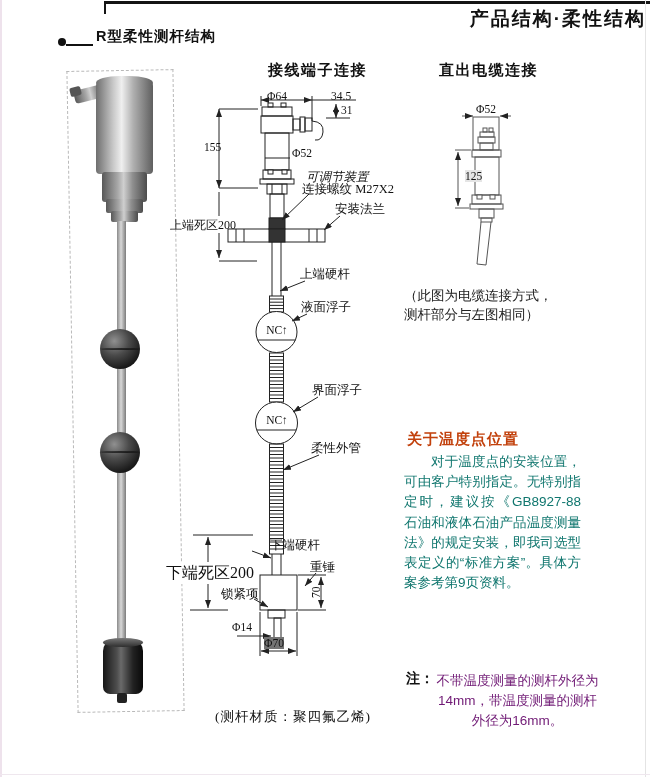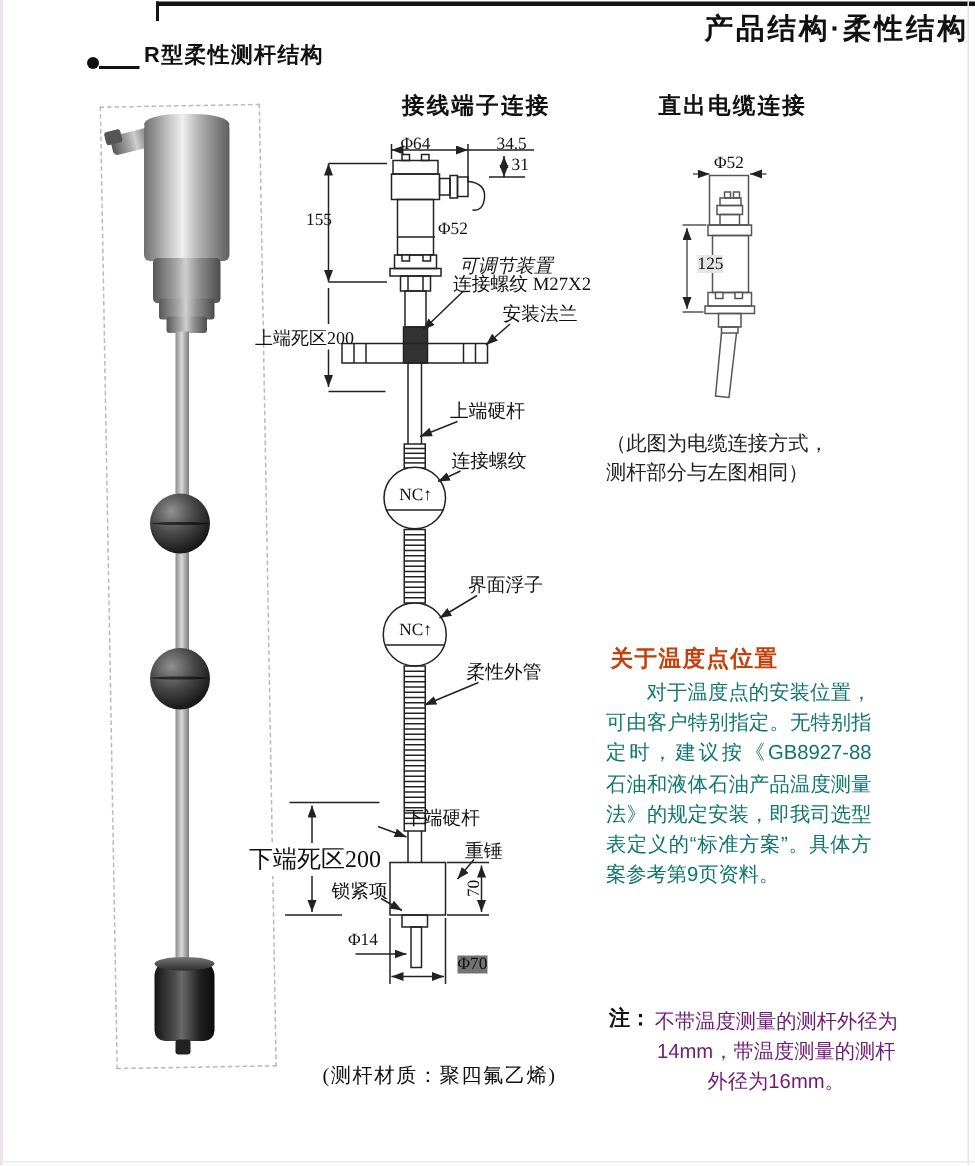--- a/index.html
+++ b/index.html
@@ -248,32 +248,32 @@
 <span class="d" style="left:267px;top:90px;">Φ64</span>
 <span class="d" style="left:331px;top:90px;">34.5</span>
 <span class="d" style="left:341px;top:104px;">31</span>
 <span class="d" style="left:204px;top:141px;">155</span>
 <span class="d" style="left:292px;top:147px;">Φ52</span>
 <span class="t" style="left:306px;top:169px;font-style:italic;">可调节装置</span>
 <span class="t" style="left:302px;top:181px;">连接螺纹 M27X2</span>
 <span class="t" style="left:335px;top:201px;">安装法兰</span>
 <span class="t" style="left:170px;top:217px;font-size:12px;">上端死区200</span>
 <span class="t" style="left:300px;top:266px;">上端硬杆</span>
-<span class="t" style="left:301px;top:299px;">连接螺纹</span>
+<span class="t" style="left:301px;top:299px;">液面浮子</span>
 <span class="d" style="left:263px;top:324px;width:28px;text-align:center;">NC↑</span>
 <span class="t" style="left:312px;top:382px;">界面浮子</span>
 <span class="d" style="left:263px;top:414px;width:28px;text-align:center;">NC↑</span>
 <span class="t" style="left:311px;top:440px;">柔性外管</span>
 <span class="t" style="left:222px;top:537px;margin-left:48px;">下端硬杆</span>
 <span class="t" style="left:166px;top:563px;font-size:16px;background:#fff;">下端死区200</span>
 <span class="t" style="left:310px;top:559px;">重锤</span>
 <span class="t" style="left:221px;top:586px;">锁紧项</span>
 <span class="d rot90" style="left:310px;top:598px;">70</span>
 <span class="d" style="left:232px;top:621px;">Φ14</span>
-<span class="d" style="left:264px;top:637px;background:#737373;margin-left:41px;">Φ70</span>
+<span class="d" style="left:264px;top:637px;background:#737373;">Φ70</span>
 <span class="t material">(测杆材质：聚四氟乙烯)</span>
 
 <span class="d" style="left:476px;top:103px;background:#fff;">Φ52</span>
 <span class="d" style="left:465px;top:170px;background:#e5e5e5;">125</span>
 
 <div class="abs cable-note">（此图为电缆连接方式，
 测杆部分与左图相同）</div>
 <div class="abs temp-title">关于温度点位置</div>
 <div class="abs temp-body">对于温度点的安装位置，可由客户特别指定。无特别指定时，建议按《GB8927-88 石油和液体石油产品温度测量法》的规定安装，即我司选型表定义的“标准方案”。具体方案参考第9页资料。</div>
 <div class="abs note-label">注：</div>

